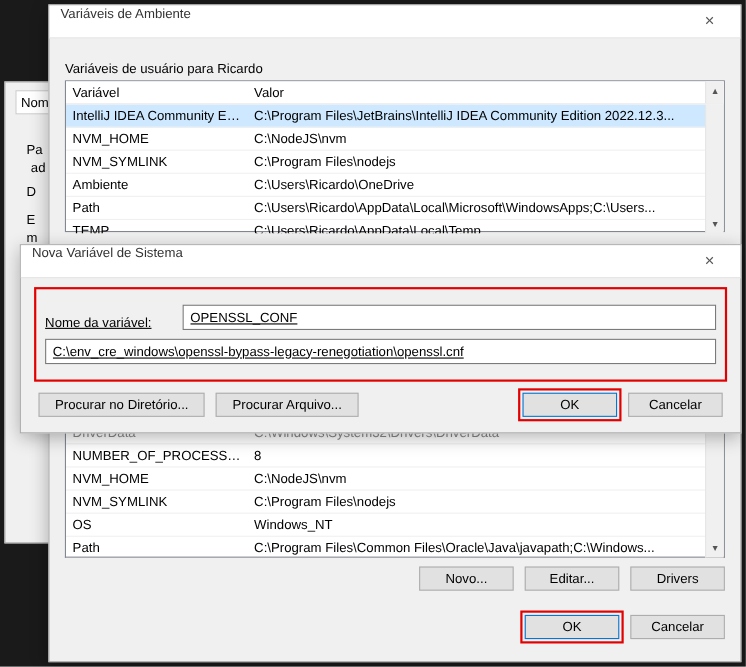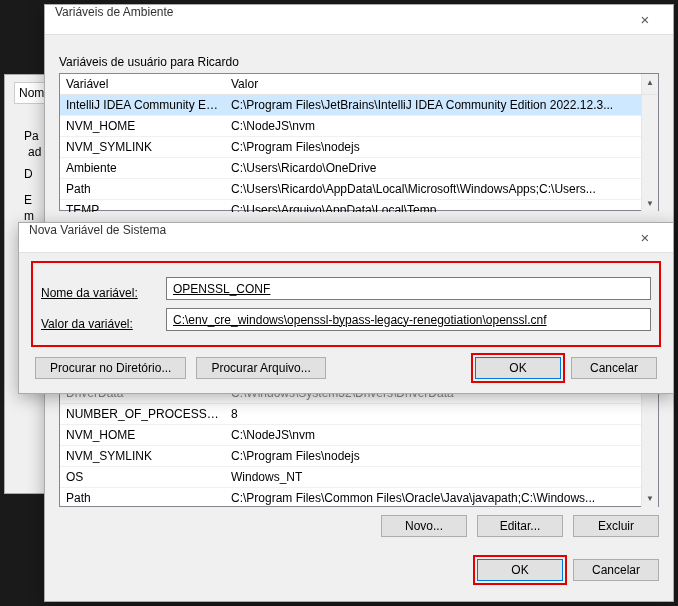--- a/index.html
+++ b/index.html
@@ -83,21 +83,21 @@
           <div class="trow">
               <div class="td col-var">Ambiente</div>
               <div class="td col-val">C:\Users\Ricardo\OneDrive</div>
             </div>
           <div class="trow">
               <div class="td col-var">Path</div>
               <div class="td col-val">C:\Users\Ricardo\AppData\Local\Microsoft\WindowsApps;C:\Users...</div>
             </div>
           <div class="trow">
               <div class="td col-var">TEMP</div>
-              <div class="td col-val">C:\Users\Arquivo\AppData\Local\Temp</div>
+              <div class="td col-val">C:\Users\Ricardo\AppData\Local\Temp</div>
             </div>
         </div>
       </div>
     </div>
 
     <div style="height:172px;"></div>
 
     <div class="table-wrap" style="height:124px; border-top:none;">
       <div style="position:relative; height:124px; overflow:hidden;">
         <div style="position:absolute; right:0; top:0; bottom:0; width:17px; border-left:1px solid #e5e5e5; background:#f0f0f0;">
@@ -128,21 +128,21 @@
               <div class="td col-var">Path</div>
               <div class="td col-val">C:\Program Files\Common Files\Oracle\Java\javapath;C:\Windows...</div>
             </div>
         </div>
       </div>
     </div>
 
     <div class="btn-row">
       <div class="btn">Novo...</div>
       <div class="btn">Editar...</div>
-      <div class="btn">Excluir</div>
+      <div class="btn">Drivers</div>
     </div>
 
     <div class="btn-row" style="margin-top:22px;">
       <div class="btn default red-box">OK</div>
       <div class="btn">Cancelar</div>
     </div>
   </div>
 </div>
 
 <div class="dialog" style="left:18px; top:222px; width:656px;">
@@ -150,21 +150,20 @@
     <span class="title">Nova Variável de Sistema</span>
     <span class="close">×</span>
   </div>
   <div class="content" style="padding:12px 16px 14px 16px;">
     <div class="red-box" style="padding:4px 6px;">
       <div class="form-row">
         <label>Nome da variável:</label>
         <input class="input" value="OPENSSL_CONF" style="">
       </div>
       <div class="form-row">
-        <label>Valor da variável:</label>
         <input class="input" value="C:\env_cre_windows\openssl-bypass-legacy-renegotiation\openssl.cnf" style="">
       </div>
     </div>
     <div style="display:flex; justify-content:space-between; margin-top:14px;">
       <div style="display:flex; gap:10px;">
         <div class="btn" style="min-width:auto;">Procurar no Diretório...</div>
         <div class="btn" style="min-width:auto;">Procurar Arquivo...</div>
       </div>
       <div style="display:flex; gap:10px;">
         <div class="btn default red-box">OK</div>

